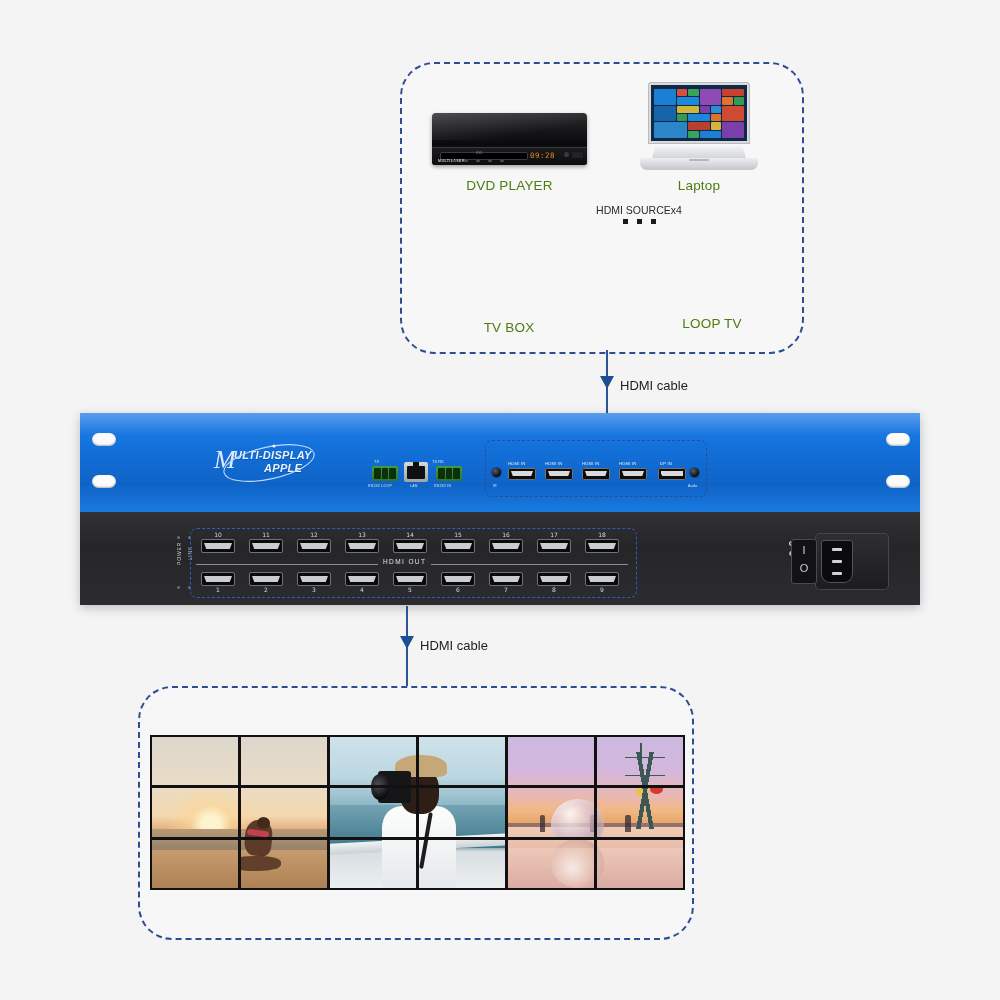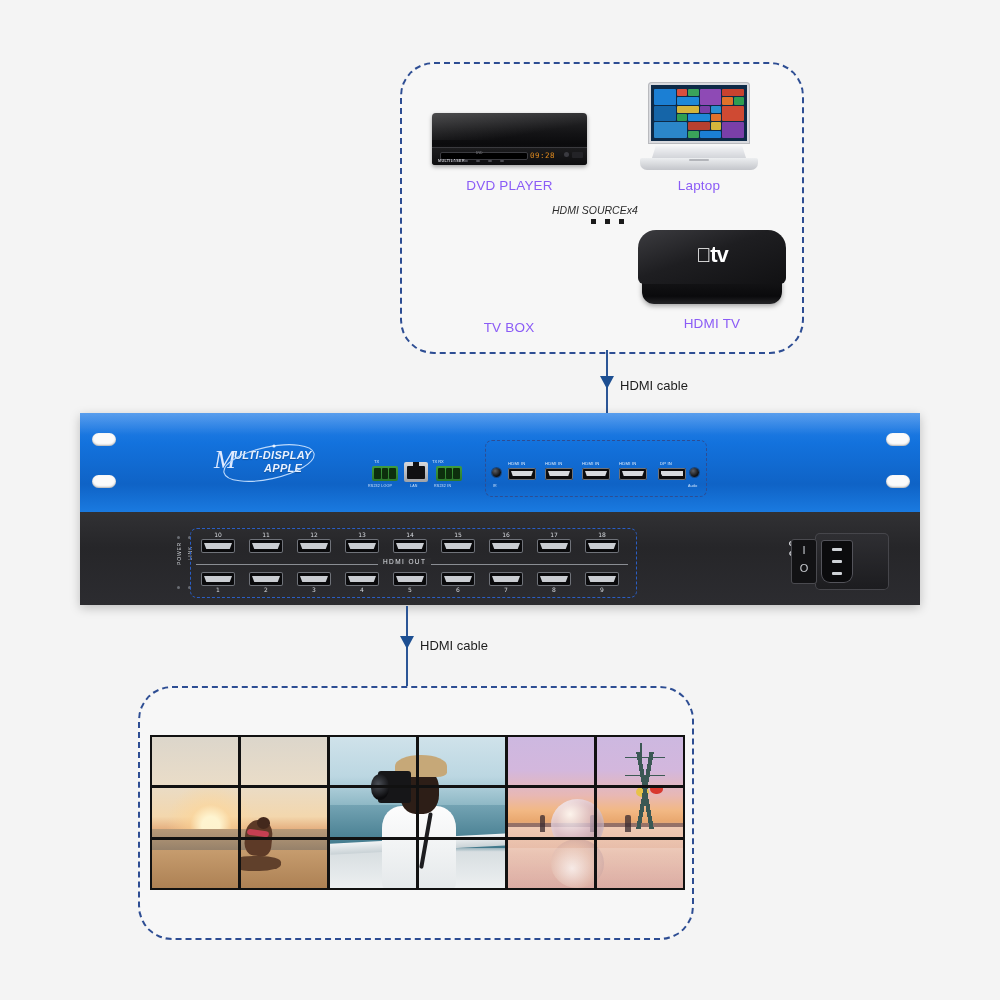--- a/index.html
+++ b/index.html
@@ -13,21 +13,21 @@
   
   .dashed-box{
     position:absolute;border:2px dashed #2d4d93;border-radius:34px;
     background:#f7f7f7;
   }
 
   
   #source-zone{left:400px;top:62px;width:400px;height:288px;}
 
   .src-cap{
-    position:absolute;text-align:center;color:#8b5cf6;
+    position:absolute;text-align:center;color:#4d7c0f;
     font-size:13.5px;letter-spacing:.2px;white-space:nowrap;
   }
 
   
   .dvd{position:absolute;left:432px;top:113px;width:155px;height:52px;}
   .dvd-body{
     position:absolute;inset:0;border-radius:4px 4px 3px 3px;
     background:linear-gradient(180deg,#2a2a2c 0%,#141416 38%,#0b0b0d 60%,#202022 100%);
     box-shadow:0 2px 4px rgba(0,0,0,.35);
   }
@@ -118,21 +118,21 @@
     background:linear-gradient(180deg,#161618,#0a0a0c 70%,#242427);
     border-radius:4px 4px 12px 12px;box-shadow:0 2px 5px rgba(0,0,0,.35);
   }
   .atv-logo{
     position:absolute;left:0;top:12px;width:148px;text-align:center;
     color:#fff;font-size:22px;font-weight:bold;letter-spacing:-1px;
   }
   .atv-logo .apple{font-size:20px;}
 
   
-  #hdmi-source-note{position:absolute;left:552px;top:204px;width:110px;text-align:left;font-style:italic;}
+  #hdmi-source-note{position:absolute;left:584px;top:204px;width:110px;text-align:center;}
   #hdmi-source-note .t{font-size:10.5px;color:#2a2a2a;white-space:nowrap;}
   #hdmi-source-note .dots{margin-top:3px;display:flex;justify-content:center;gap:9px;}
   #hdmi-source-note .dots i{width:5px;height:5px;background:#1a1a1a;display:block;}
 
   
   .arrow{position:absolute;}
   .arrow .shaft{position:absolute;left:0;top:0;width:2px;background:#2b5596;}
   .arrow .head{
     position:absolute;left:-6px;width:0;height:0;
     border-left:7px solid transparent;border-right:7px solid transparent;
@@ -487,28 +487,21 @@
     <div class="t">HDMI SOURCEx4</div>
     <div class="dots">
         <i></i>
         <i></i>
         <i></i>
       </div>
   </div>
 
   <div class="src-cap" style="left:434px;top:320px;width:150px;">TV BOX</div>
 
-  <div class="atv">
-    <div class="atv-bot"></div>
-    <div class="atv-top"></div>
-    <div class="atv-logo">
-      <span class="apple"></span><span>tv</span>
-    </div>
-  </div>
-  <div class="src-cap" style="left:638px;top:316px;width:148px;">HDMI TV</div>
+  <div class="src-cap" style="left:638px;top:316px;width:148px;">LOOP TV</div>
 
   <div class="arrow" style="left:606px;top:350px;">
     <div class="shaft" style="height:98px"></div>
     <div class="head" style="top:26px"></div>
     <div class="lbl" style="left:14px;top:28px;">HDMI cable</div>
   </div>
 
   <div id="device">
     <div class="dev-shadow"></div>
     <div class="dev-top"></div>

